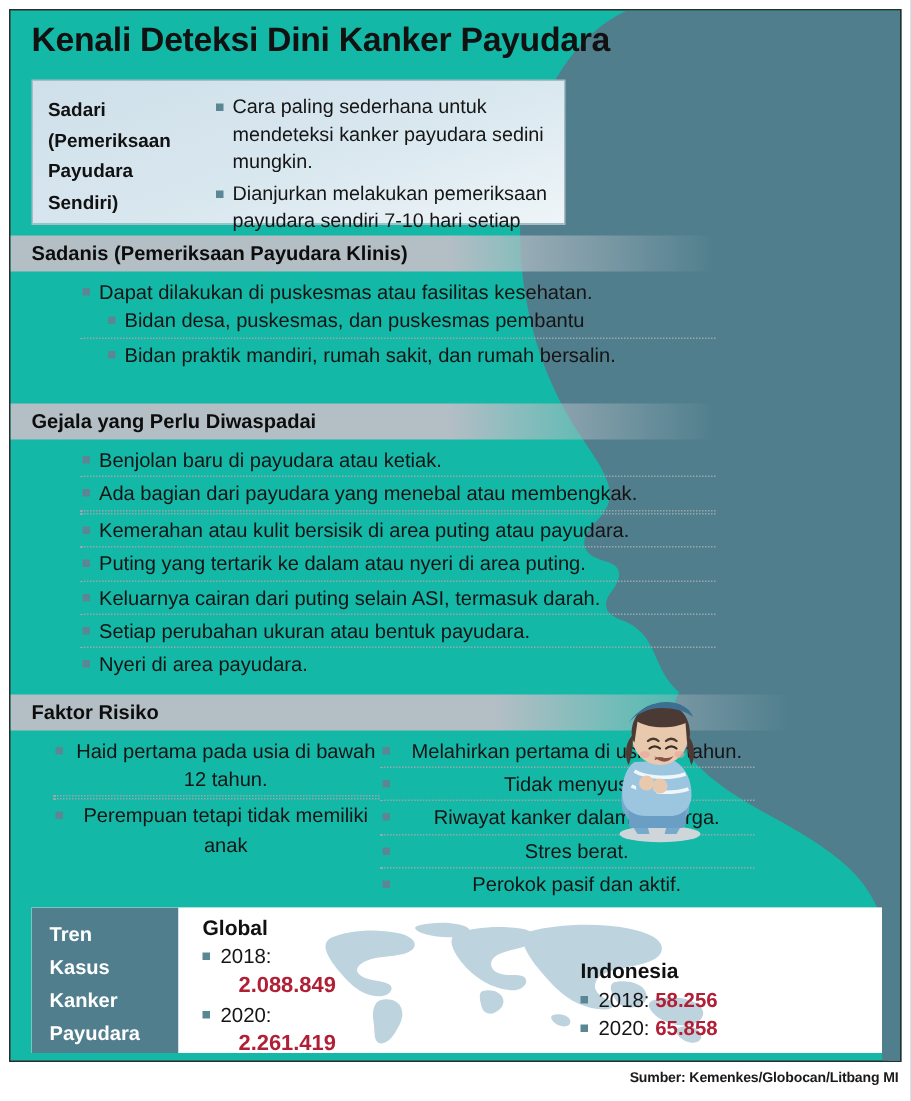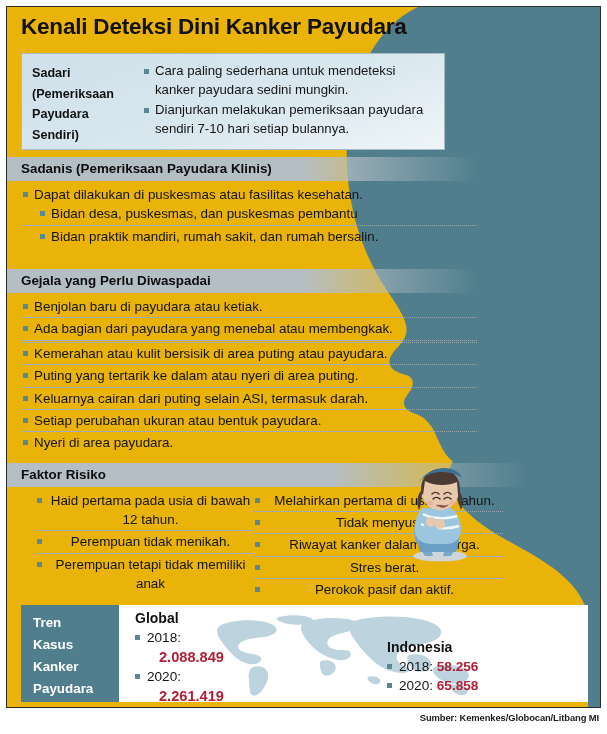--- a/index.html
+++ b/index.html
@@ -17,21 +17,21 @@
     background:#ffffff;
   }
 
   
   .panel{
     position:absolute;
     left:6px;top:6px;
     width:595px;height:702px;
     box-sizing:border-box;
     border:1.5px solid #2c2c2c;
-    background:#eab308;
+    background:#14b8a6;
     overflow:hidden;
   }
 
   
   .silhouette{
     position:absolute;
     right:0;top:0;
     width:300px;height:702px;
     pointer-events:none;
   }
@@ -43,21 +43,21 @@
   }
   .title{
     position:absolute;left:14px;top:7px;
     font-size:22.5px;font-weight:bold;color:#111111;
     letter-spacing:-0.2px;white-space:nowrap;
   }
 
   
   .sadari-box{
     position:absolute;left:14px;top:46px;
-    width:424px;height:97px;
+    width:356px;height:97px;
     box-sizing:border-box;
     border:1px solid #a8bcc7;
     background:linear-gradient(160deg,#cfe0ea 0%,#d9e7ef 55%,#eef5f8 100%);
     display:flex;
     justify-content:flex-end;
   }
   .sadari-label{
     width:117px;flex:none;
     padding:9px 0 0 10px;box-sizing:border-box;
     font-size:12.6px;font-weight:bold;color:#111;line-height:20.5px;
@@ -78,21 +78,21 @@
   .section{position:absolute;left:0;}
   .sec-head{
     position:relative;
     height:24px;line-height:24px;
     padding-left:14px;
     box-sizing:border-box;
     font-size:13.4px;font-weight:bold;color:#0d0d0d;
     background:linear-gradient(to right,#b4bec5 0%,#b4bec5 62%,rgba(180,190,197,0) 100%);
     white-space:nowrap;
   }
-  .sec-body{padding:4px 0 0 14px;}
+  .sec-body{padding:4px 0 0 14px;margin-left:32px;}
 
   .li{
     position:relative;
     font-size:13.4px;line-height:19.4px;color:#141414;
     padding-left:13px;
   }
   .li::before{
     content:"";position:absolute;left:2px;top:7px;
     width:5px;height:5px;background:#5b8795;
   }
@@ -250,21 +250,20 @@
         <div class="li">Nyeri di area payudara.</div>
       </div>
     </div>
 
     <div class="section" style="top:456px;width:520px;">
       <div class="sec-head">Faktor Risiko</div>
       <div class="risk-cols">
         <div class="risk-col">
           <div class="li">Haid pertama pada usia di bawah 12 tahun.</div>
           <div class="dotted"></div>
-          <div class="li">Perempuan tidak menikah.</div>
           <div class="dotted"></div>
           <div class="li">Perempuan tetapi tidak memiliki anak</div>
         </div>
         <div class="risk-col right">
           <div class="li">Melahirkan pertama di usia 30 tahun.</div>
           <div class="dotted"></div>
           <div class="li">Tidak menyusui.</div>
           <div class="dotted"></div>
           <div class="li">Riwayat kanker dalam keluarga.</div>
           <div class="dotted"></div>

